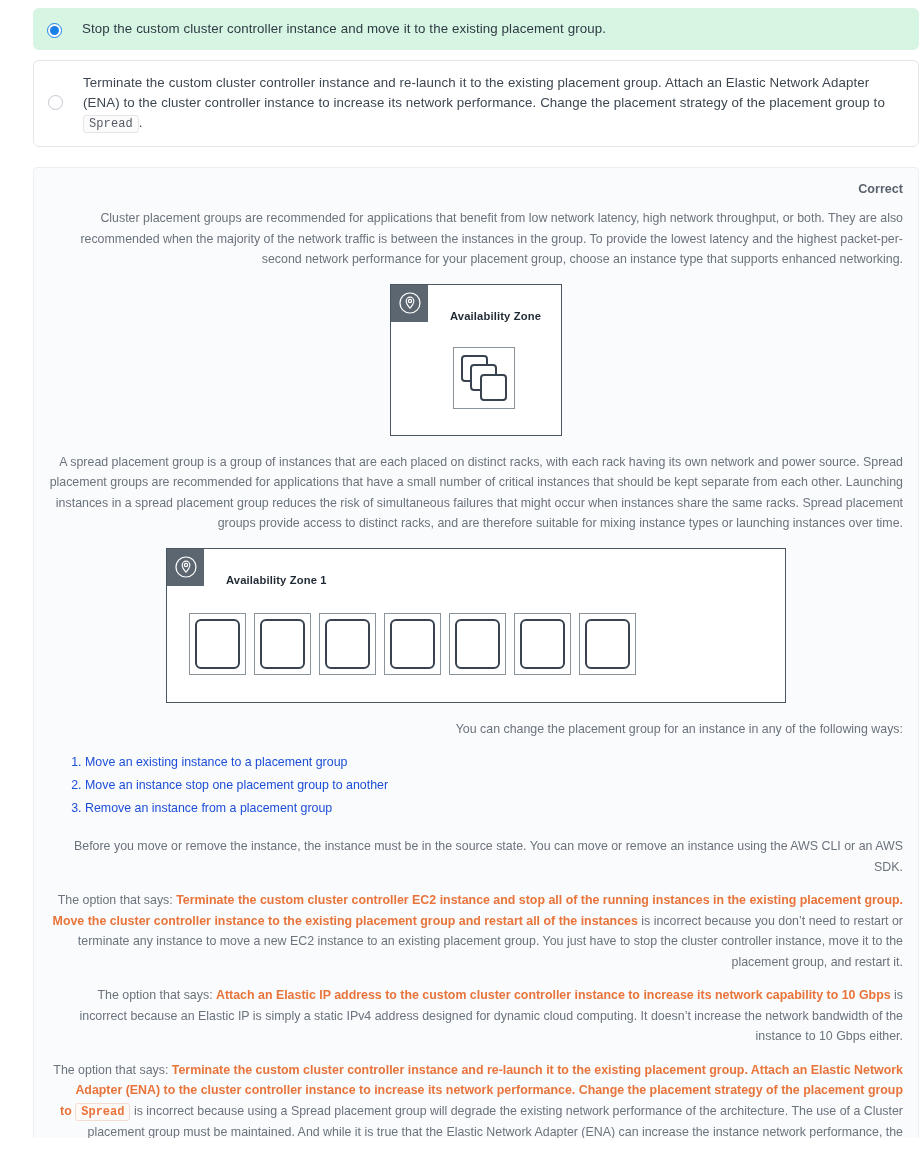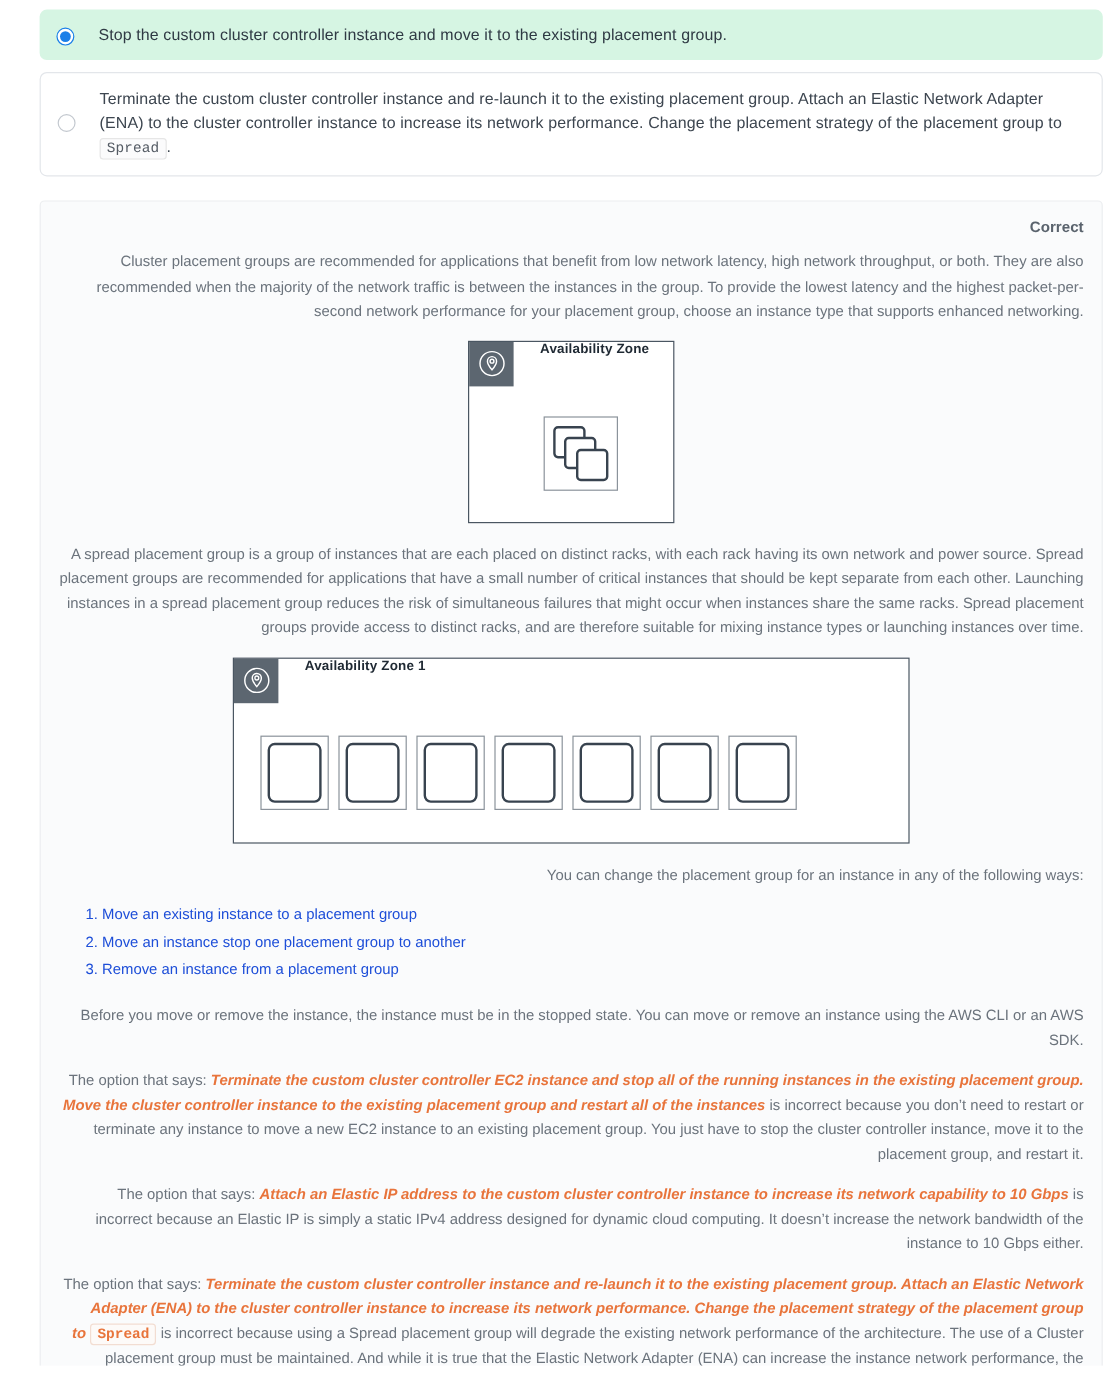--- a/index.html
+++ b/index.html
@@ -119,33 +119,33 @@
   .exp-list {
     margin: 6px 0 18px 0;
     padding-left: 36px;
     font-size: 12.4px;
     line-height: 20px;
     color: #1d4ed8;
   }
   .exp-list li { margin-bottom: 3px; }
 
   .green-b { color: #2c8a33; font-weight: bold; }
-  .orange-b { color: #e8743b; font-weight: bold; font-style: italic; }
+  .orange-b { color: #e8743b; font-weight: bold; }
 
   
   .diagram-wrap { display: flex; justify-content: center; margin: 14px 0 16px 0; }
 
   .az-box {
     border: 1px solid #4a5662;
     background: #ffffff;
     position: relative;
   }
   .az-header {
     display: flex;
-    align-items: flex-start;
+    align-items: flex-end;
     height: 37px;
   }
   .az-icon {
     width: 37px; height: 37px;
     background: #5c6670;
     display: flex;
     align-items: center;
     justify-content: center;
     flex: 0 0 auto;
   }
@@ -171,21 +171,21 @@
     width: 27px; height: 27px;
     border: 2px solid #38434f;
     border-radius: 4px;
     background: #ffffff;
   }
   .d1 .i1 { left: 7px;  top: 7px; }
   .d1 .i2 { left: 16px; top: 16px; }
   .d1 .i3 { left: 26px; top: 26px; }
 
   
-  .d2 { width: 564px; height: 155px; }
+  .d2 { width: 620px; height: 155px; }
   .d2 .racks {
     display: flex;
     gap: 8px;
     position: absolute;
     left: 22px;
     top: 64px;
   }
   .d2 .rack {
     width: 57px; height: 62px;
     border: 1px solid #8b939b;
@@ -303,21 +303,21 @@
     </div>
 
     <p class="exp-p">You can change the placement group for an instance in any of the following ways:</p>
 
     <ol class="exp-list">
       <li>Move an existing instance to a placement group</li>
       <li>Move an instance stop one placement group to another</li>
       <li>Remove an instance from a placement group</li>
     </ol>
 
-    <p class="exp-p">Before you move or remove the instance, the instance must be in the stopped state. You can move or remove an instance using the AWS CLI or an AWS SDK.</p>
+    <p class="exp-p">Before you move or remove the instance, the instance must be in the source state. You can move or remove an instance using the AWS CLI or an AWS SDK.</p>
 
 
     <p class="exp-p">
       <span>The option that says: </span><span class="orange-b">Terminate the custom cluster controller EC2 instance and stop all of the running instances in the existing placement group. Move the cluster controller instance to the existing placement group and restart all of the instances</span><span> is incorrect because you don’t need to restart or terminate any instance to move a new EC2 instance to an existing placement group. You just have to stop the cluster controller instance, move it to the placement group, and restart it.</span>
     </p>
 
     <p class="exp-p">
       <span>The option that says: </span><span class="orange-b">Attach an Elastic IP address to the custom cluster controller instance to increase its network capability to 10 Gbps</span><span> is incorrect because an Elastic IP is simply a static IPv4 address designed for dynamic cloud computing. It doesn’t increase the network bandwidth of the instance to 10 Gbps either.</span>
     </p>
 

